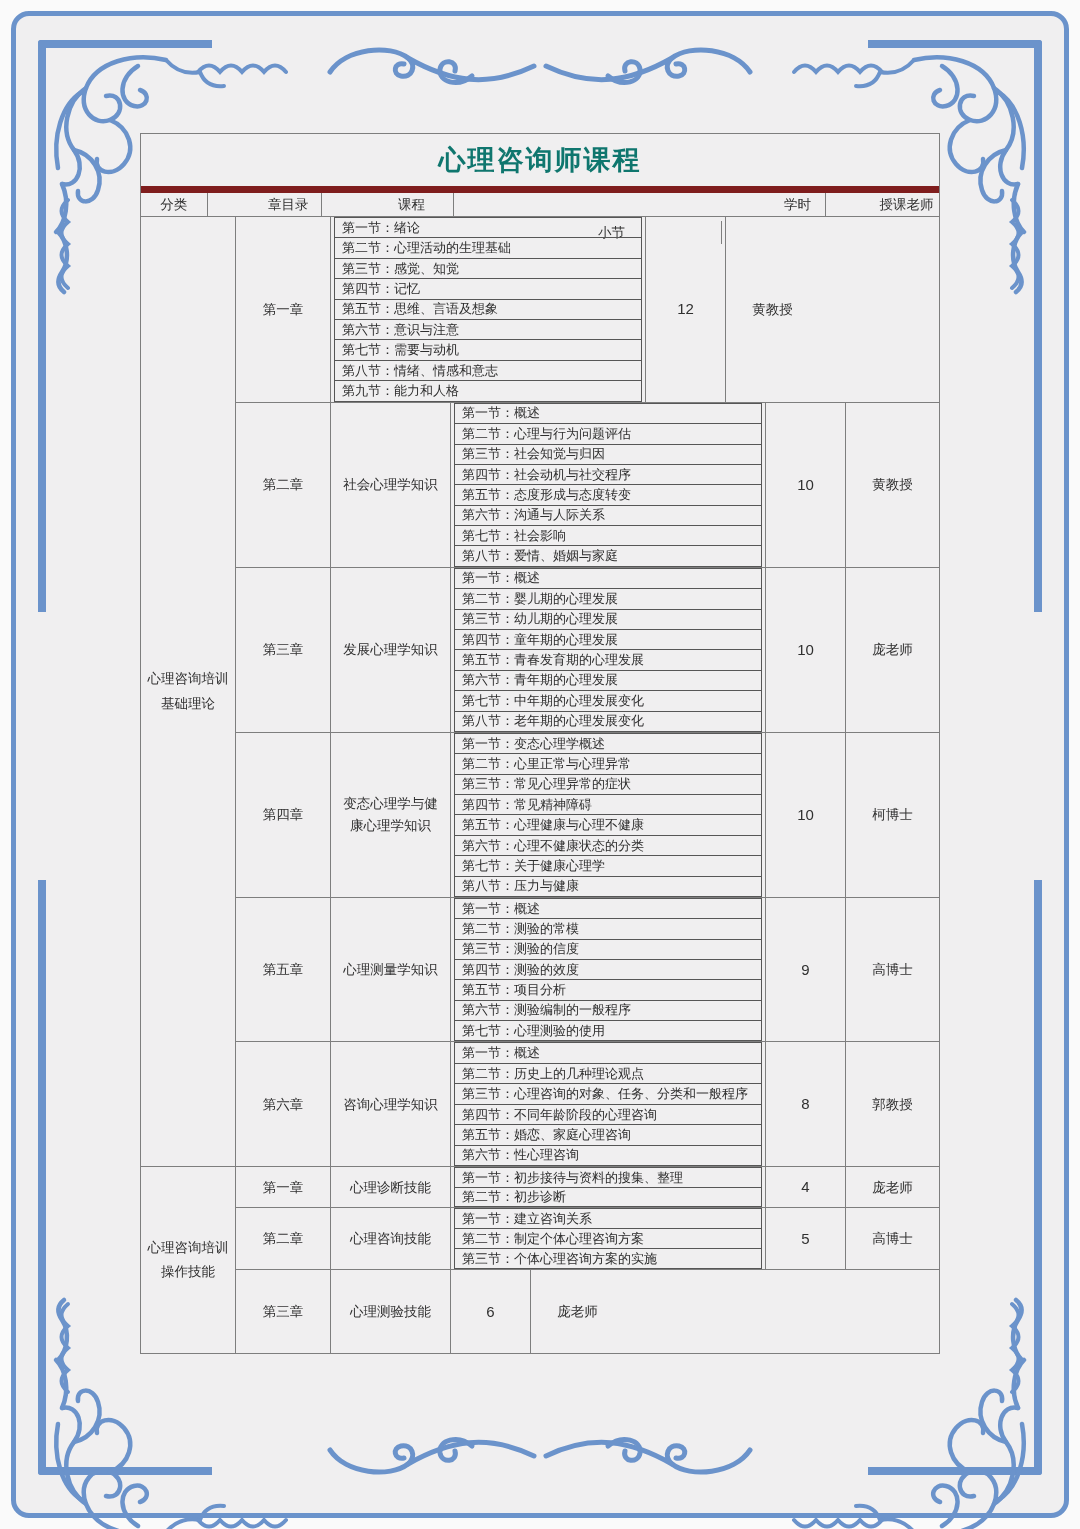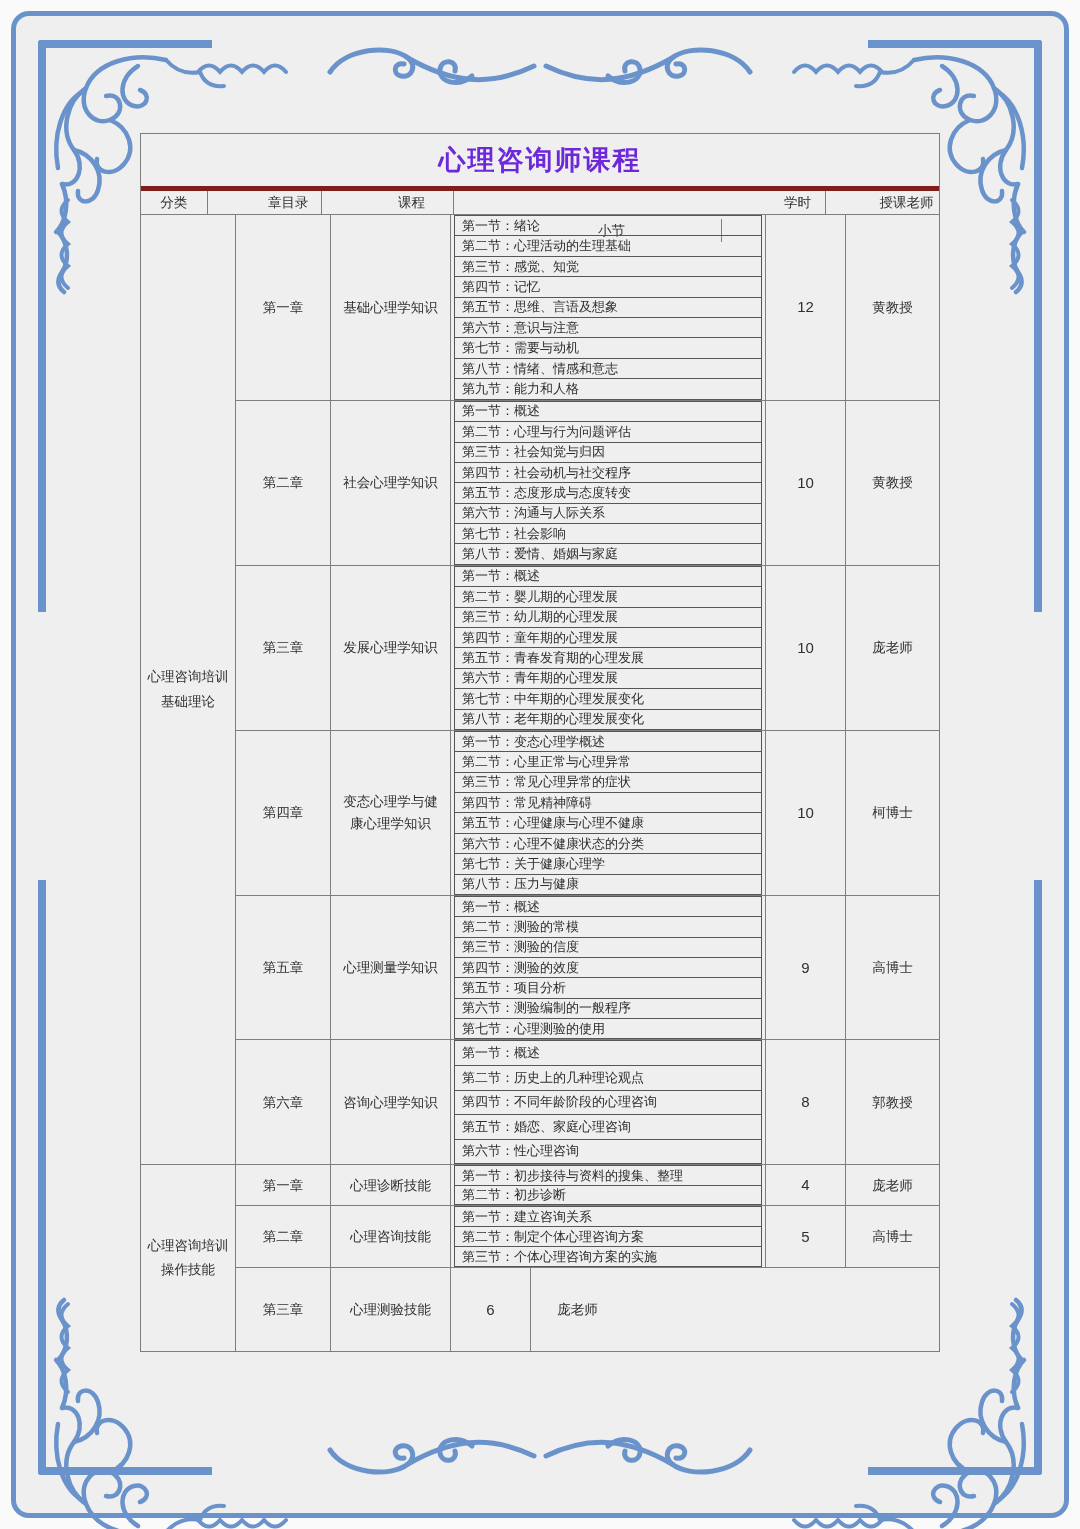--- a/index.html
+++ b/index.html
@@ -29,23 +29,23 @@
   .fl-top{left:320px;top:38px;}
   .fl-bottom{left:320px;top:1432px;transform:scaleY(-1);}
 
   
   .course-table{
     position:absolute;left:140px;top:133px;width:798px;
     border:1px solid #7e7e7e;box-sizing:content-box;
     font-size:13.5px;
   }
   .title-row{
-    height:52px;border-bottom:5px solid #7f1d1d;
+    height:52px;border-bottom:7px solid #7f1d1d;
     display:flex;align-items:center;justify-content:center;
-    font-size:27px;font-weight:bold;color:#6d28d9;letter-spacing:2px;
+    font-size:27px;font-weight:bold;color:#0f766e;letter-spacing:2px;
   }
   .header-row{display:flex;height:23px;border-bottom:1px solid #7e7e7e;gap:48px;}
   .hcell{
     display:flex;align-items:center;justify-content:center;
     border-right:1px solid #7e7e7e;box-sizing:border-box;height:100%;
   }
   .hcell:last-child{border-right:none;}
   .cat-row{display:flex;border-bottom:1px solid #7e7e7e;}
   .cat-row:last-child{border-bottom:none;}
   .cat-cell{
@@ -173,21 +173,20 @@
       <div class="hcell" style="width: 80px;">学时</div>
       <div class="hcell" style="width: 93px;">授课老师</div>
     </div>
   <div>
       <div class="cat-row">
         <div class="cat-cell">心理咨询培训
 基础理论</div>
         <div class="chapters-col">
           <div class="ch-row" style="height: 185.724px;">
             <div class="ch-cell c-chapter">第一章</div>
-            <div class="ch-cell c-course">基础心理学知识</div>
             <div class="sec-col">
               <div class="sec-row">第一节：绪论</div>
               <div class="sec-row">第二节：心理活动的生理基础</div>
               <div class="sec-row">第三节：感觉、知觉</div>
               <div class="sec-row">第四节：记忆</div>
               <div class="sec-row">第五节：思维、言语及想象</div>
               <div class="sec-row">第六节：意识与注意</div>
               <div class="sec-row">第七节：需要与动机</div>
               <div class="sec-row">第八节：情绪、情感和意志</div>
               <div class="sec-row">第九节：能力和人格</div>
@@ -257,20 +256,21 @@
             </div>
             <div class="ch-cell c-hours">9</div>
             <div class="ch-cell c-teacher">高博士</div>
           </div>
           <div class="ch-row" style="height: 123.816px;">
             <div class="ch-cell c-chapter">第六章</div>
             <div class="ch-cell c-course">咨询心理学知识</div>
             <div class="sec-col">
               <div class="sec-row">第一节：概述</div>
               <div class="sec-row">第二节：历史上的几种理论观点</div>
+              <div class="sec-row">第三节：心理咨询的对象、任务、分类和一般程序</div>
               <div class="sec-row">第四节：不同年龄阶段的心理咨询</div>
               <div class="sec-row">第五节：婚恋、家庭心理咨询</div>
               <div class="sec-row">第六节：性心理咨询</div>
             </div>
             <div class="ch-cell c-hours">8</div>
             <div class="ch-cell c-teacher">郭教授</div>
           </div>
         </div>
       </div>
       <div class="cat-row">

